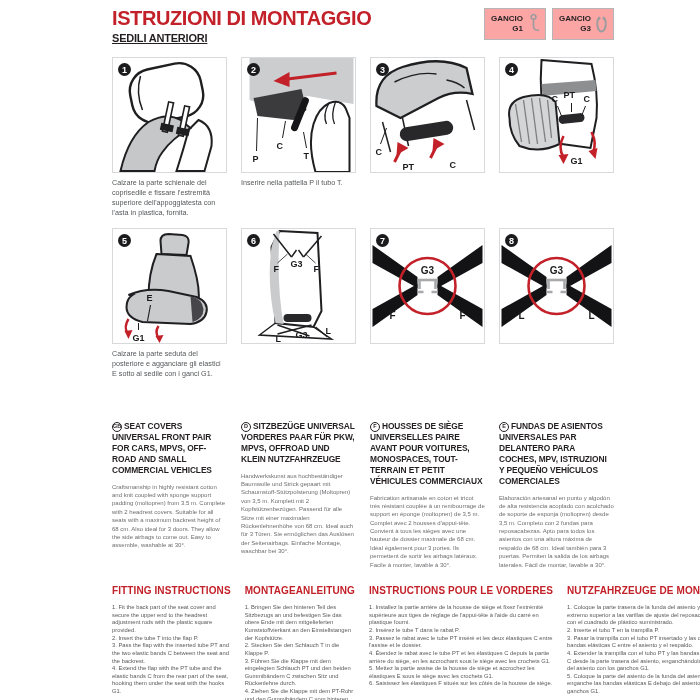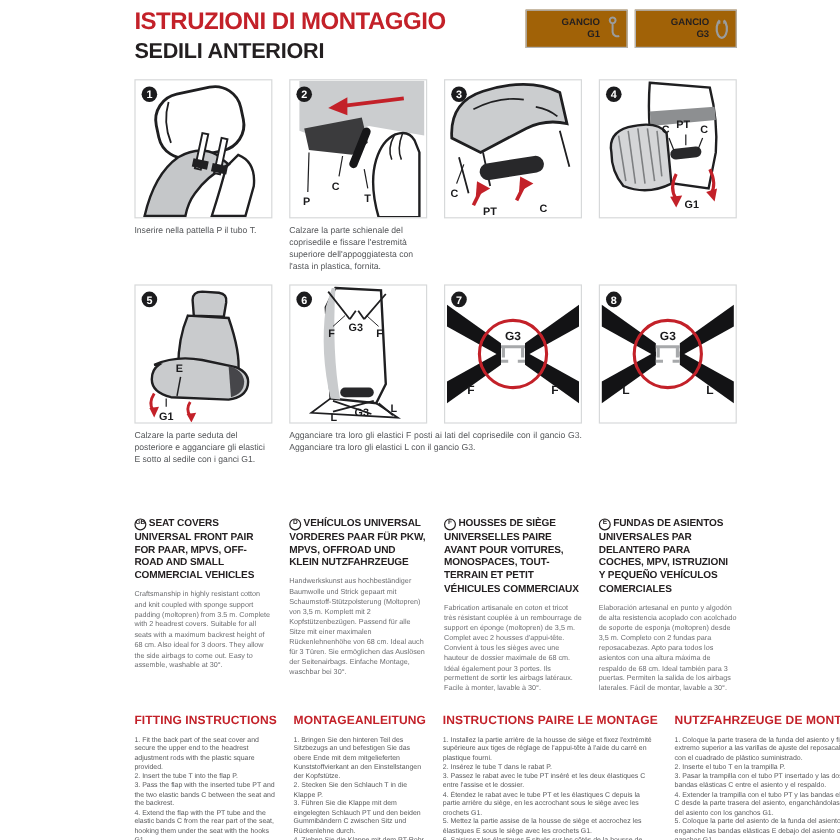--- a/index.html
+++ b/index.html
@@ -2,23 +2,23 @@
 <html><head>
 <meta charset="utf-8">
 <style>
   * { box-sizing: border-box; margin: 0; padding: 0; }
   html,body { width:700px; height:700px; background:#fff; overflow:hidden;
     font-family:"Liberation Sans", sans-serif; color:#231f20; }
   .content { position:relative; margin:8px 0 0 112px; width:502px; }
 
   
   .page-title { color:#c32129; font-size:20px; font-weight:bold; letter-spacing:-0.4px; line-height:1.05; }
-  .page-subtitle { font-size:18px; font-weight:bold; margin-top:3px; letter-spacing:-0.2px; }
+  .page-subtitle { font-size:11px; font-weight:bold; margin-top:3px; letter-spacing:-0.2px;text-decoration:underline; }
   .hook-boxes { position:absolute; top:0; right:0; display:flex; gap:6px; }
-  .hook-box { width:85px; height:32px; border:1px solid #b3b5b7; background:#a16207;
+  .hook-box { width:62px; height:32px; border:1px solid #b3b5b7; background:#fca5a5;
     display:flex; align-items:center; justify-content:flex-end; gap:4px; padding:2px 5px; }
   .hook-box .hb-text { text-align:right; font-size:8px; font-weight:bold; line-height:1.2; color:#231f20; }
   .hook-box svg { flex:0 0 auto; }
 
   
   .grid4 { display:grid; grid-template-columns:repeat(4,1fr); column-gap:14px; }
   .panels { margin-top:13px; }
   .panel { position:relative; height:116px; border:1px solid #d7d9da; background:#fff; overflow:hidden; }
   .panel > svg.illu { position:absolute; left:0; top:0; width:100%; height:100%; }
   .badge { position:absolute; top:5px; left:5px; width:13px; height:13px; border-radius:50%;
@@ -167,22 +167,22 @@
         </g>
         <text x="50" y="44">C</text>
         <text x="62" y="40">PT</text>
         <text x="82" y="44">C</text>
         <text x="69" y="106">G1</text>
       </svg>
     </div>
   </div>
 
   <div class="grid4 captions">
+    <div class="caption">Calzare la parte schienale del coprisedile e fissare l'estremità superiore dell'appoggiatesta con l'asta in plastica, fornita.</div>
     <div class="caption">Inserire nella pattella P il tubo T.</div>
-    <div class="caption">Calzare la parte schienale del coprisedile e fissare l'estremità superiore dell'appoggiatesta con l'asta in plastica, fornita.</div>
   </div>
 
   <div class="grid4">
 
     <div class="panel">
       <div class="badge">5</div>
       <svg class="illu" viewBox="0 0 110 114">
         <path d="M46 12 Q46 5 54 5 L68 6 Q75 7 74 14 L72 26 L47 25 Z" fill="#c9cbcd" stroke="#1f1f21" stroke-width="2"></path>
         <path d="M42 25 L76 27 Q86 56 84 72 L34 68 Q34 44 42 25 Z" fill="#c9cbcd" stroke="#1f1f21" stroke-width="2"></path>
         <path d="M14 66 Q32 58 54 62 L82 68 Q94 73 92 83 Q90 93 76 95 L28 93 Q12 89 12 78 Q12 70 18 66 Z" fill="#c9cbcd" stroke="#1f1f21" stroke-width="2"></path>
@@ -265,30 +265,29 @@
         <circle cx="55" cy="57" r="28" fill="none" stroke="#c32129" stroke-width="2.6"></circle>
         <text class="big" x="55" y="45" text-anchor="middle">G3</text>
         <text class="big" x="20" y="90" text-anchor="middle">L</text>
         <text class="big" x="90" y="90" text-anchor="middle">L</text>
       </svg>
     </div>
   </div>
 
   <div class="grid4 captions">
     <div class="caption">Calzare la parte seduta del posteriore e agganciare gli elastici E sotto al sedile con i ganci G1.</div>
-    <div class="caption cap-span2">Agganciare tra loro gli elastici F posti ai lati del coprisedile con il gancio G3. Agganciare tra loro gli elastici L con il gancio G3.</div>
   </div>
 
   <div class="grid4 products">
     <div>
-      <div class="p-title"><span class="lang-badge">GB</span><span>SEAT COVERS UNIVERSAL FRONT PAIR FOR PAAR, MPVS, OFF-ROAD AND SMALL COMMERCIAL VEHICLES</span></div>
+      <div class="p-title"><span class="lang-badge">GB</span><span>SEAT COVERS UNIVERSAL FRONT PAIR FOR CARS, MPVS, OFF-ROAD AND SMALL COMMERCIAL VEHICLES</span></div>
       <div class="p-body">Craftsmanship in highly resistant cotton and knit coupled with sponge support padding (moltopren) from 3.5 m. Complete with 2 headrest covers. Suitable for all seats with a maximum backrest height of 68 cm. Also ideal for 3 doors. They allow the side airbags to come out. Easy to assemble, washable at 30°.</div>
     </div>
     <div>
-      <div class="p-title"><span class="lang-badge">D</span><span>VEHÍCULOS UNIVERSAL VORDERES PAAR FÜR PKW, MPVS, OFFROAD UND KLEIN NUTZFAHRZEUGE</span></div>
+      <div class="p-title"><span class="lang-badge">D</span><span>SITZBEZÜGE UNIVERSAL VORDERES PAAR FÜR PKW, MPVS, OFFROAD UND KLEIN NUTZFAHRZEUGE</span></div>
       <div class="p-body">Handwerkskunst aus hochbeständiger Baumwolle und Strick gepaart mit Schaumstoff-Stützpolsterung (Moltopren) von 3,5 m. Komplett mit 2 Kopfstützenbezügen. Passend für alle Sitze mit einer maximalen Rückenlehnenhöhe von 68 cm. Ideal auch für 3 Türen. Sie ermöglichen das Auslösen der Seitenairbags. Einfache Montage, waschbar bei 30°.</div>
     </div>
     <div>
       <div class="p-title"><span class="lang-badge">F</span><span>HOUSSES DE SIÈGE UNIVERSELLES PAIRE AVANT POUR VOITURES, MONOSPACES, TOUT-TERRAIN ET PETIT VÉHICULES COMMERCIAUX</span></div>
       <div class="p-body">Fabrication artisanale en coton et tricot très résistant couplée à un rembourrage de support en éponge (moltopren) de 3,5 m. Complet avec 2 housses d'appui-tête. Convient à tous les sièges avec une hauteur de dossier maximale de 68 cm. Idéal également pour 3 portes. Ils permettent de sortir les airbags latéraux. Facile à monter, lavable à 30°.</div>
     </div>
     <div>
       <div class="p-title"><span class="lang-badge">E</span><span>FUNDAS DE ASIENTOS UNIVERSALES PAR DELANTERO PARA COCHES, MPV, ISTRUZIONI Y PEQUEÑO VEHÍCULOS COMERCIALES</span></div>
       <div class="p-body">Elaboración artesanal en punto y algodón de alta resistencia acoplado con acolchado de soporte de esponja (moltopren) desde 3,5 m. Completo con 2 fundas para reposacabezas. Apto para todos los asientos con una altura máxima de respaldo de 68 cm. Ideal también para 3 puertas. Permiten la salida de los airbags laterales. Fácil de montar, lavable a 30°.</div>
     </div>
@@ -309,21 +308,21 @@
       <div class="i-heading">MONTAGEANLEITUNG</div>
       <div class="i-items">
         <p>1. Bringen Sie den hinteren Teil des Sitzbezugs an und befestigen Sie das obere Ende mit dem mitgelieferten Kunststoffvierkant an den Einstellstangen der Kopfstütze.</p>
         <p>2. Stecken Sie den Schlauch T in die Klappe P.</p>
         <p>3. Führen Sie die Klappe mit dem eingelegten Schlauch PT und den beiden Gummibändern C zwischen Sitz und Rückenlehne durch.</p>
         <p>4. Ziehen Sie die Klappe mit dem PT-Rohr und den Gummibändern C vom hinteren Teil des Sitzes aus heraus und haken Sie sie mit den Haken G1 unter dem Sitz ein.</p>
 
       </div>
     </div>
     <div>
-      <div class="i-heading">INSTRUCTIONS PAIRE LE MONTAGE</div>
+      <div class="i-heading">INSTRUCTIONS POUR LE VORDERES</div>
       <div class="i-items">
         <p>1. Installez la partie arrière de la housse de siège et fixez l'extrémité supérieure aux tiges de réglage de l'appui-tête à l'aide du carré en plastique fourni.</p>
         <p>2. Insérez le tube T dans le rabat P.</p>
         <p>3. Passez le rabat avec le tube PT inséré et les deux élastiques C entre l'assise et le dossier.</p>
         <p>4. Étendez le rabat avec le tube PT et les élastiques C depuis la partie arrière du siège, en les accrochant sous le siège avec les crochets G1.</p>
         <p>5. Mettez la partie assise de la housse de siège et accrochez les élastiques E sous le siège avec les crochets G1.</p>
         <p>6. Saisissez les élastiques F situés sur les côtés de la housse de siège.</p>
 
       </div>
     </div>

